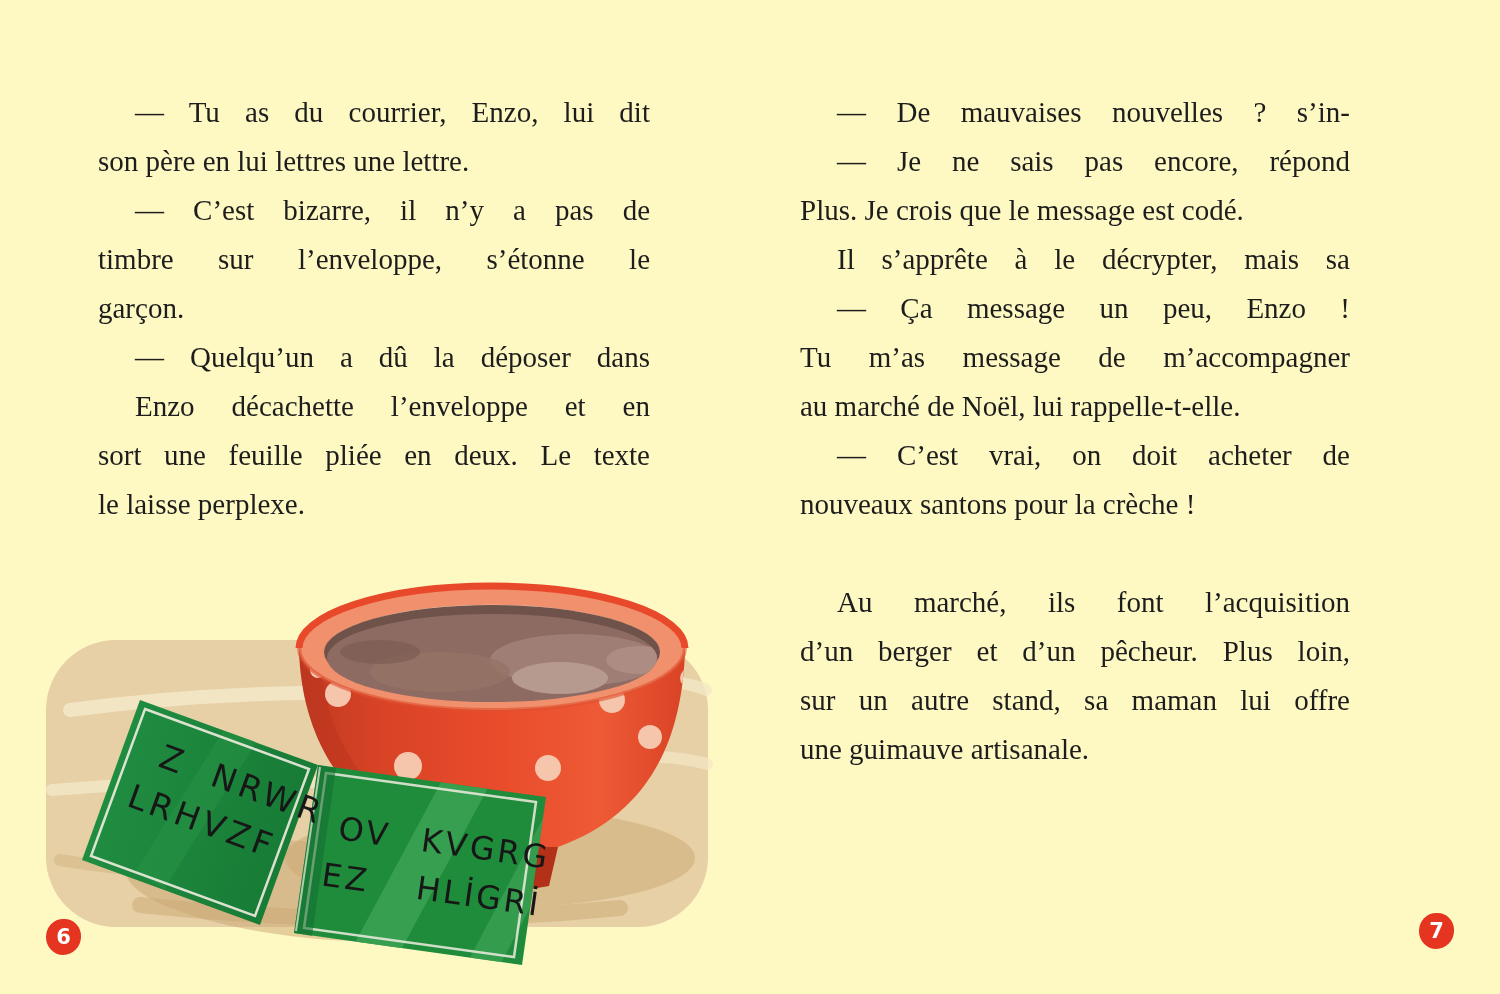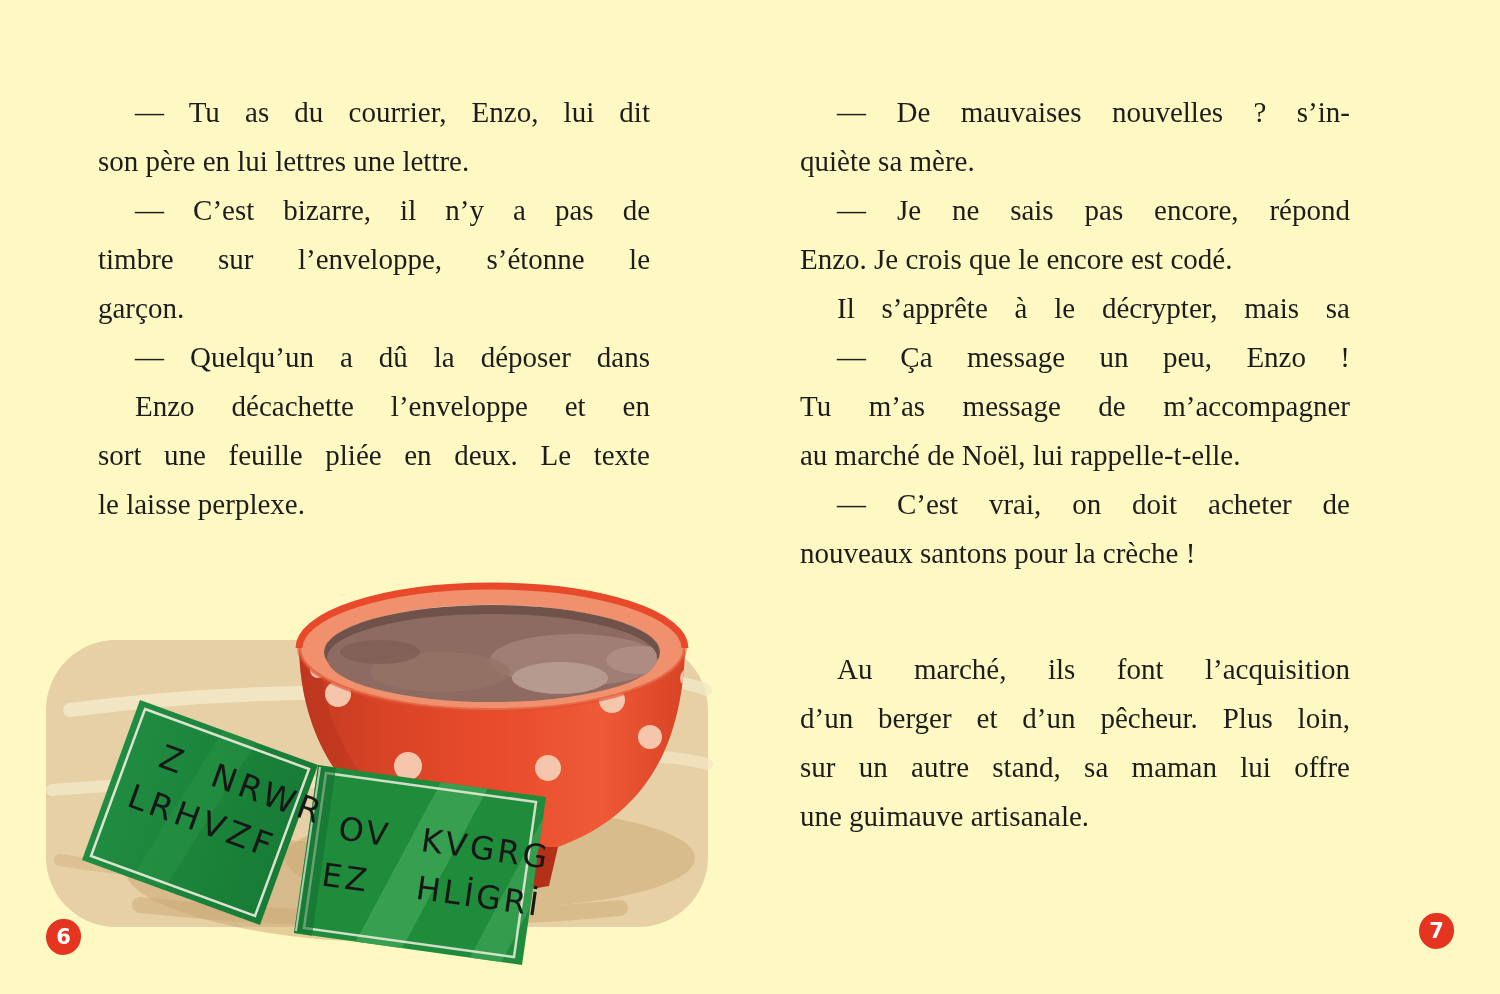--- a/index.html
+++ b/index.html
@@ -1,21 +1,21 @@
 <!DOCTYPE html>
 <html><head>
 <meta charset="utf-8">
 <style>
   html,body{margin:0;padding:0;background:#ffffff;}
   #spread{position:relative;width:1500px;height:994px;background:#fef9c3;overflow:hidden;
           font-family:"Liberation Serif", serif;}
   .textcol{position:absolute;top:88px;width:552px;color:#1d1d1d;font-size:29px;}
   #left-text{left:98px;}
   #right-text{left:800px;width:550px;}
-  .section + .section{margin-top:67px;}
+  .section + .section{margin-top:49px;}
   .jline{line-height:49px;height:49px;overflow:hidden;text-align:justify;
          white-space:normal;}
   .jline.j::after{content:"";display:inline-block;width:100%;height:0;}
   .jline.indent{text-indent:37px;}
   .badge{position:absolute;width:35px;height:36px;background:#e5341f;color:#ffffff;
          border-radius:50% 48% 52% 50%;display:flex;align-items:center;justify-content:center;
          font:700 21px "DejaVu Sans", sans-serif;}
   #badge-left{left:46px;top:919px;}
   #badge-right{left:1419px;top:913px;}
   #illu{position:absolute;left:0;top:560px;width:760px;height:434px;}
@@ -36,23 +36,22 @@
         <div class="jline j indent">— Quelqu’un a dû la déposer dans</div>
         <div class="jline j indent">Enzo décachette l’enveloppe et en</div>
         <div class="jline j">sort une feuille pliée en deux. Le texte</div>
         <div class="jline last">le laisse perplexe.</div>
       </div>
     </div>
 
   <div class="textcol" id="right-text">
       <div class="section">
         <div class="jline j indent">— De mauvaises nouvelles ? s’in-</div>
-        <div class="jline last">quiète sa mère.</div>
         <div class="jline j indent">— Je ne sais pas encore, répond</div>
-        <div class="jline last">Enzo. Je crois que le encore est codé.</div>
+        <div class="jline last">Plus. Je crois que le message est codé.</div>
         <div class="jline j indent">Il s’apprête à le décrypter, mais sa</div>
         <div class="jline j indent">— Ça message un peu, Enzo !</div>
         <div class="jline j">Tu m’as message de m’accompagner</div>
         <div class="jline last">au marché de Noël, lui rappelle-t-elle.</div>
         <div class="jline j indent">— C’est vrai, on doit acheter de</div>
         <div class="jline last">nouveaux santons pour la crèche !</div>
       </div>
       <div class="section">
         <div class="jline j indent">Au marché, ils font l’acquisition</div>
         <div class="jline j">d’un berger et d’un pêcheur. Plus loin,</div>

